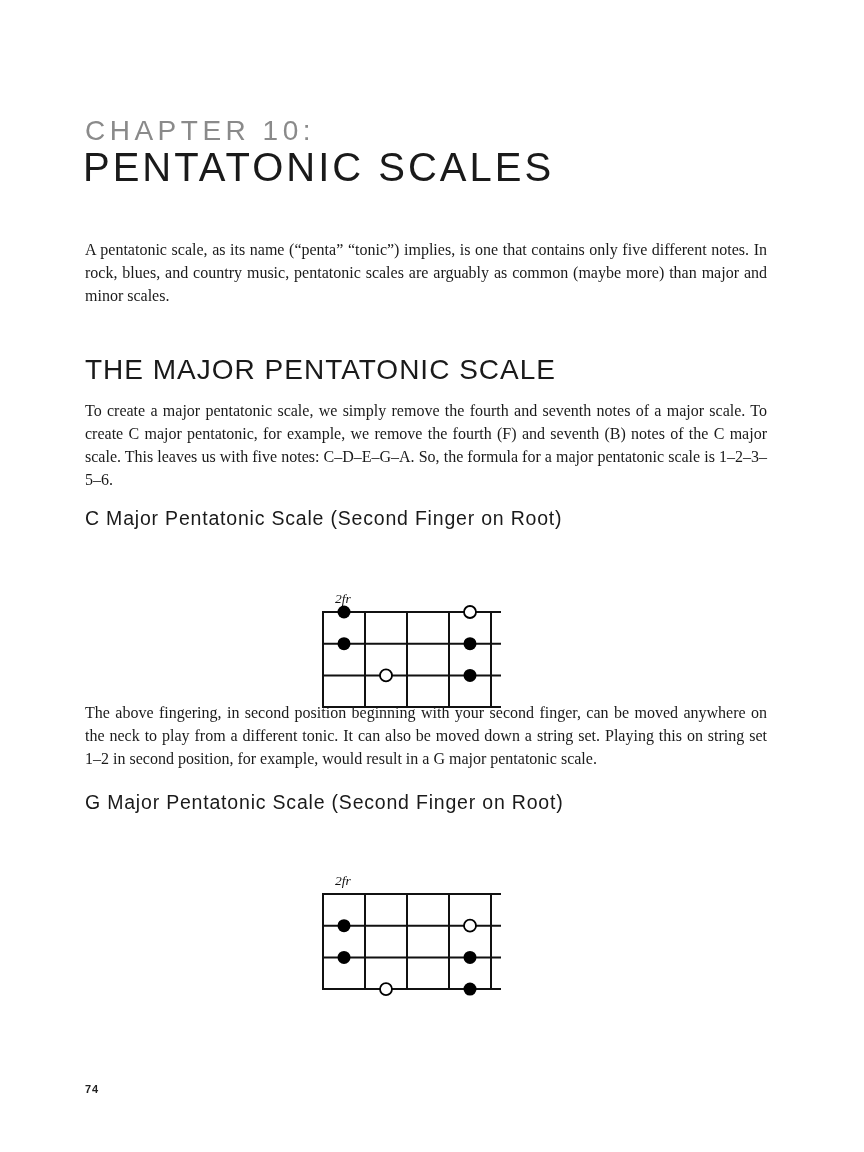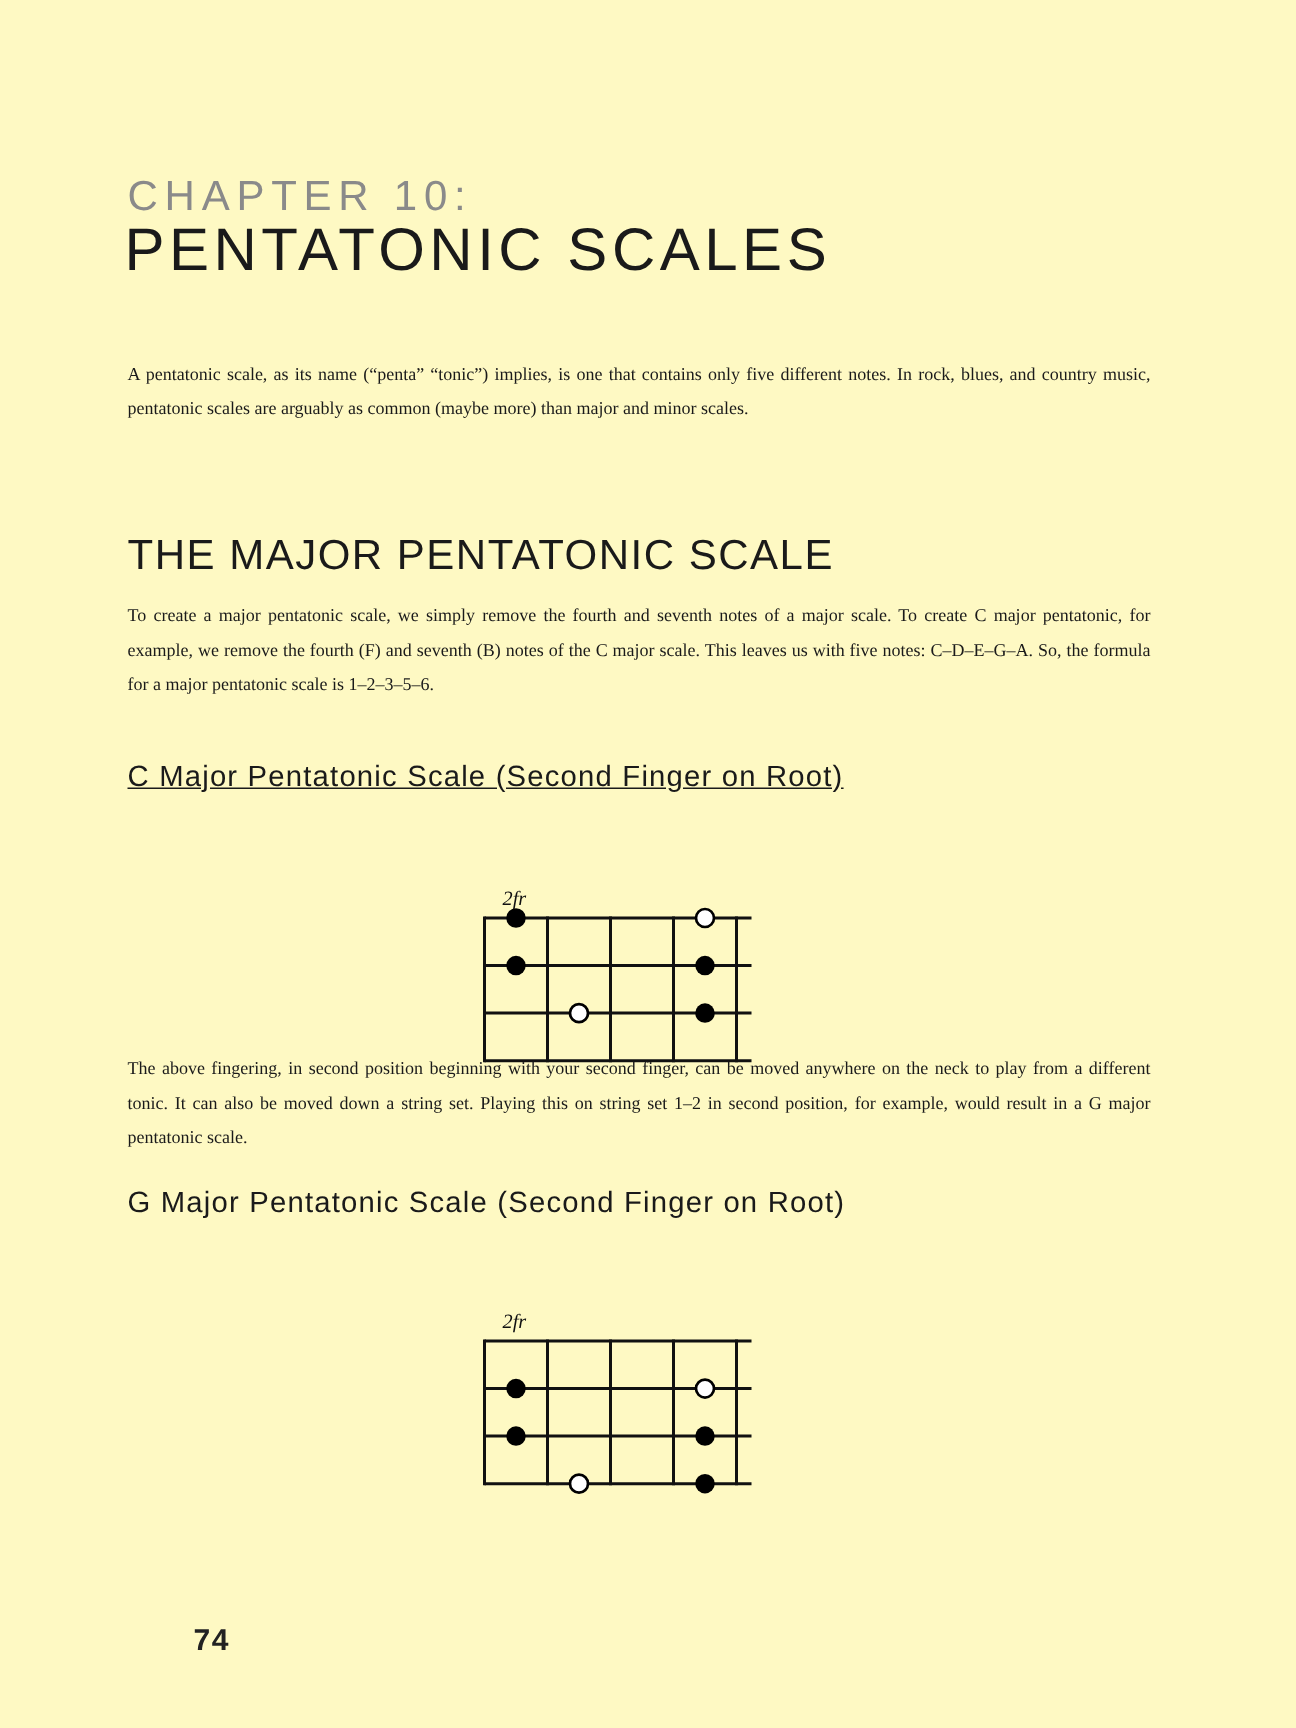--- a/index.html
+++ b/index.html
@@ -1,21 +1,21 @@
 <!DOCTYPE html>
 <html><head>
 <meta charset="utf-8">
 <style>
   * { margin: 0; padding: 0; box-sizing: border-box; }
   html, body { background: #e8e8e8; }
   .page {
     position: relative;
     width: 864px;
     height: 1152px;
-    background: #fef9c3;
+    background: #ffffff;
     margin: 0 auto;
     overflow: hidden;
     font-family: "Liberation Serif", serif;
     padding-left: 12px;
   }
   .chapter-label {
     position: absolute;
     left: 85px; top: 117px;
     font-family: "Liberation Sans", sans-serif;
     font-size: 28px;
@@ -32,21 +32,21 @@
     font-weight: 400;
     letter-spacing: 3px;
     color: #1a1a1a;
     line-height: 1;
   }
   .body-text {
     position: absolute;
     left: 85px;
     width: 682px;
     font-family: "Liberation Serif", serif;
-    font-size: 12px;
+    font-size: 16px;
     line-height: 23px;
     color: #1a1a1a;
     text-align: justify;
   }
   .p-intro-1 { top: 238px; }
   .p-intro-2 { top: 315px; }
   .section-heading {
     position: absolute;
     left: 85px; top: 356px;
     font-family: "Liberation Sans", sans-serif;
@@ -62,46 +62,45 @@
   .diagram-caption {
     position: absolute;
     left: 85px;
     font-family: "Liberation Sans", sans-serif;
     font-size: 19.5px;
     font-weight: 400;
     letter-spacing: 0.8px;
     color: #1a1a1a;
     line-height: 1.2;
   }
-  .caption-1 { top: 507px; text-decoration: underline; }
+  .caption-1 { top: 507px; }
   .caption-2 { top: 791px; text-align: right; }
   .fretboard {
     position: absolute;
     left: 300px;
     width: 220px;
     height: 148px;
     margin-top: 40px;
   }
   .fretboard-1 { top: 545px; }
   .fretboard-2 { top: 827px; }
   .fret-label {
     font-family: "Liberation Serif", serif;
     font-style: italic;
     font-size: 13.5px;
     fill: #111111;
   }
   .page-number {
     position: absolute;
     left: 85px; top: 1083px;
     font-family: "Liberation Sans", sans-serif;
-    font-size: 20px;
+    font-size: 11px;
     font-weight: 600;
     letter-spacing: 1px;
     color: #222222;
-    margin-left: 44px;
   }
 </style>
 </head>
 <body>
 
 <div class="page">
 
   <div class="chapter-label">CHAPTER 10:</div>
 
   <h1 class="chapter-title">PENTATONIC SCALES</h1>

